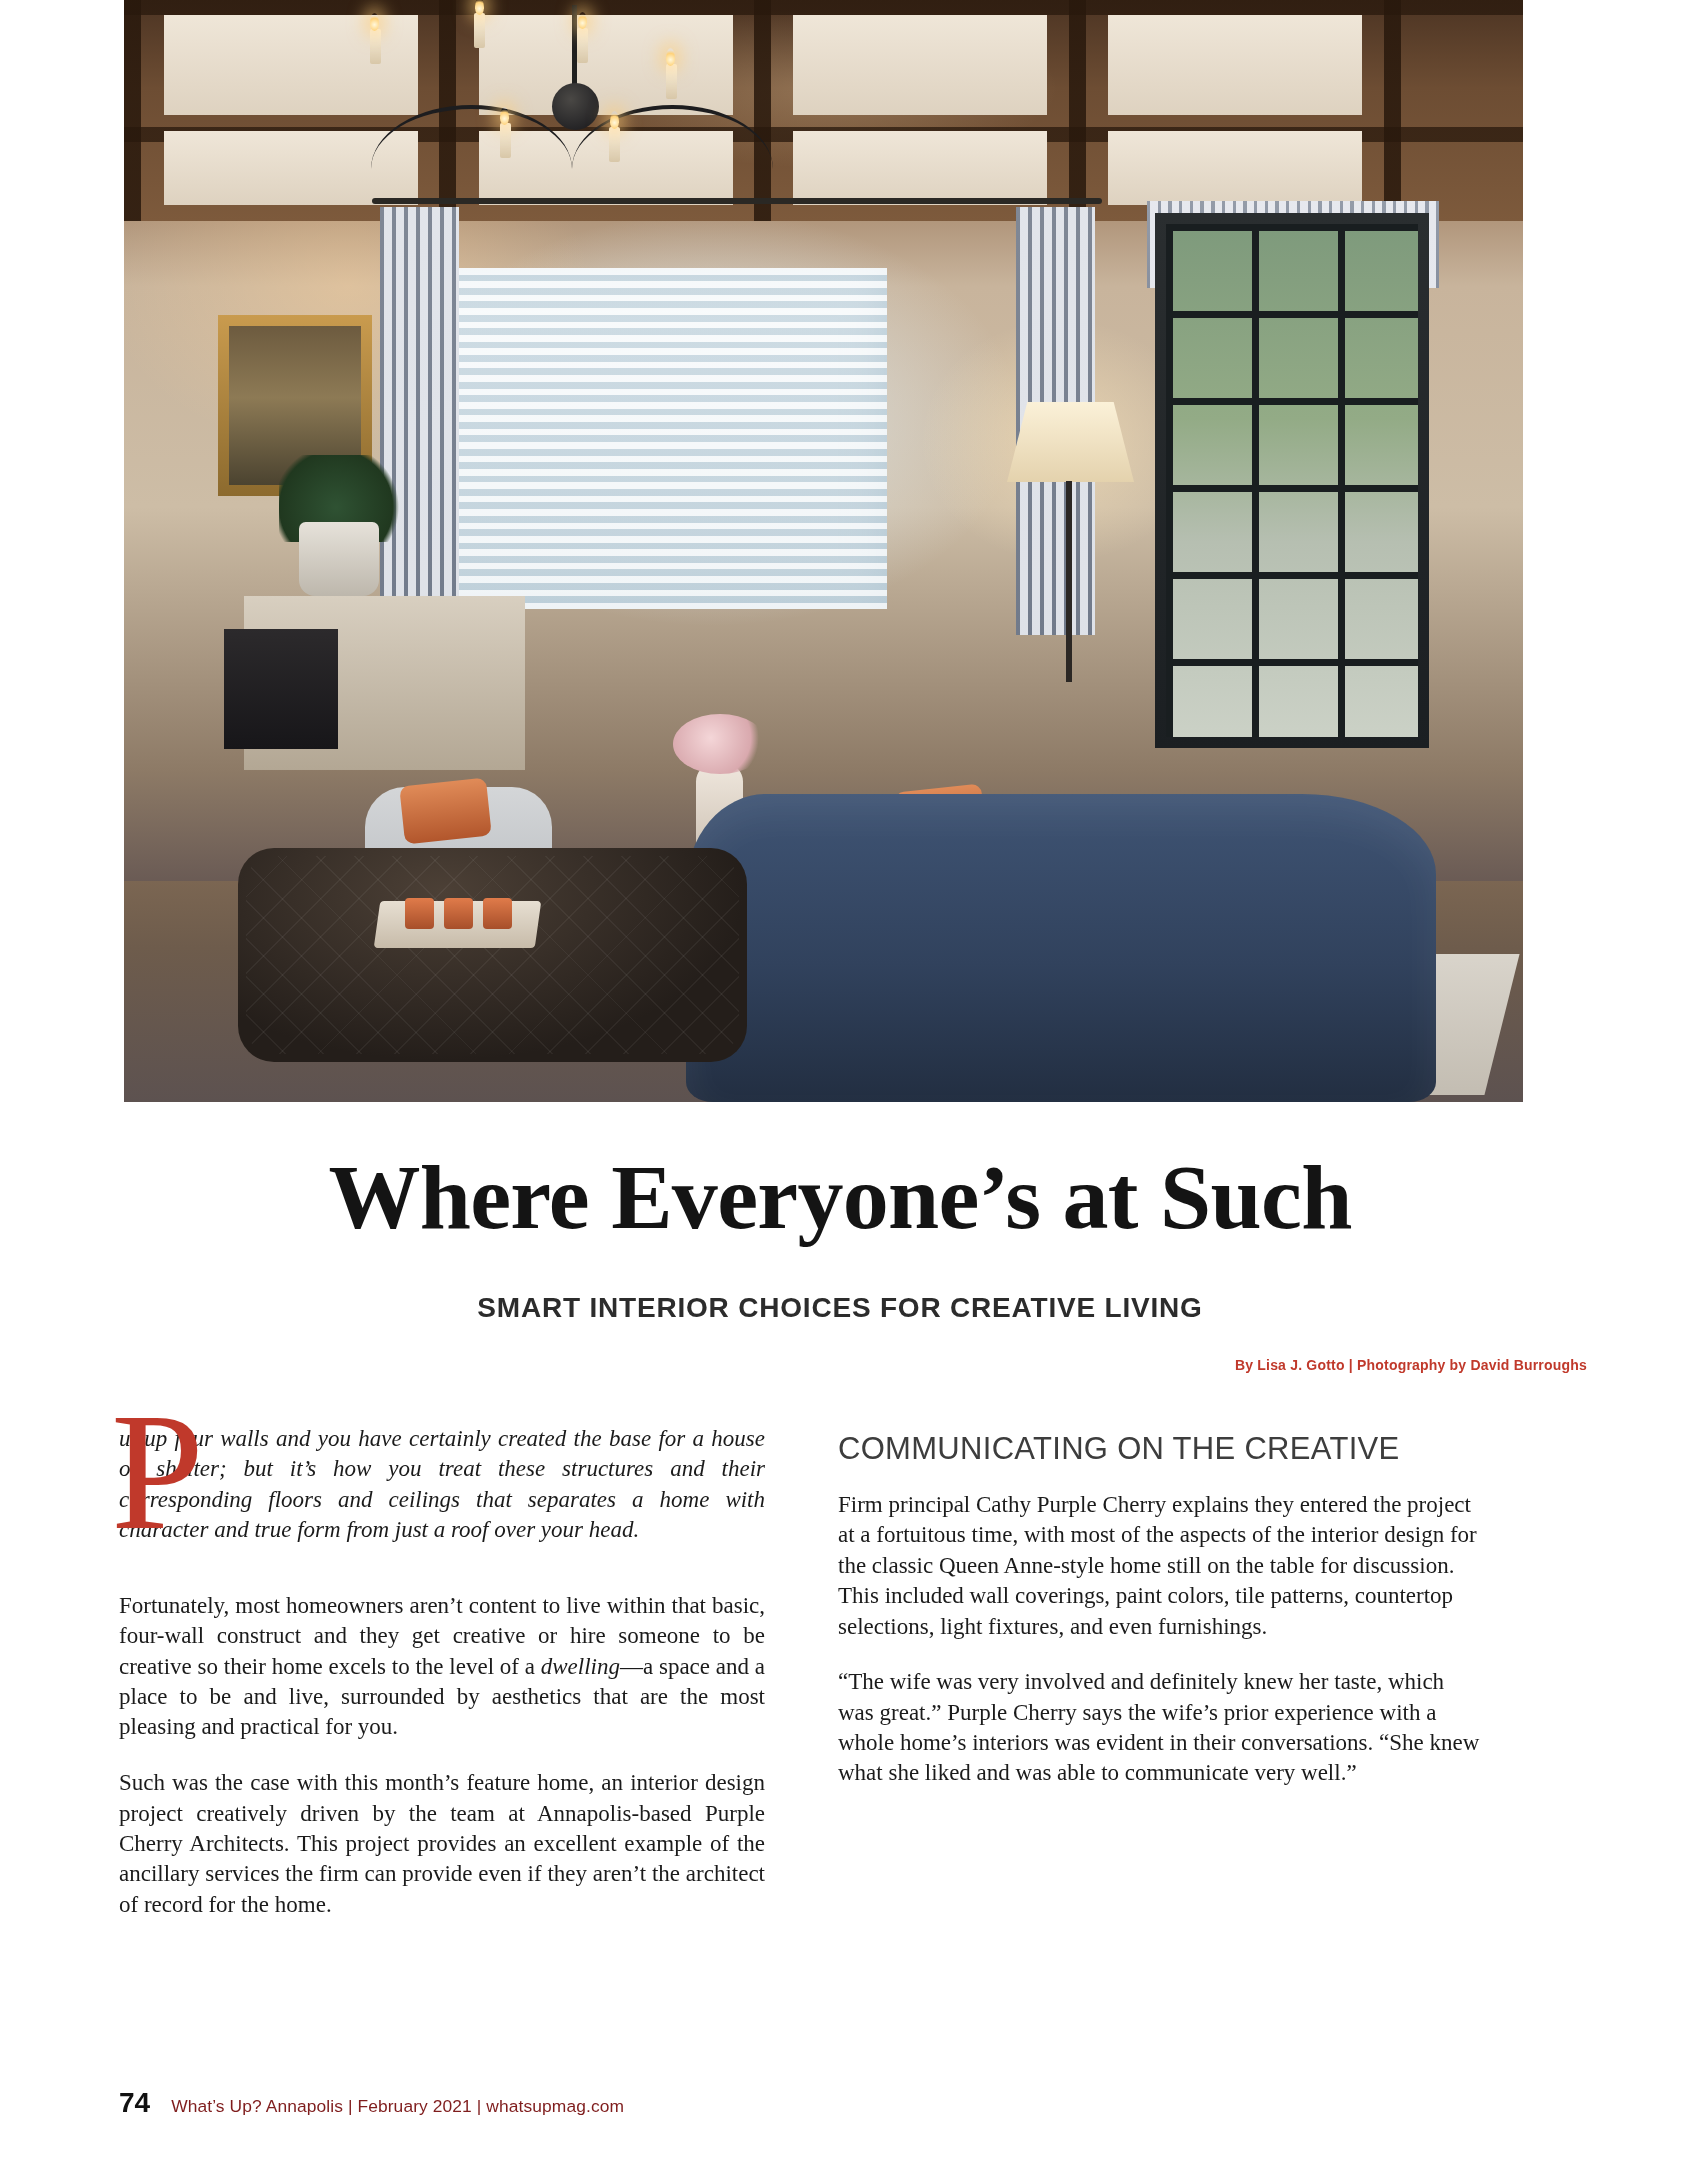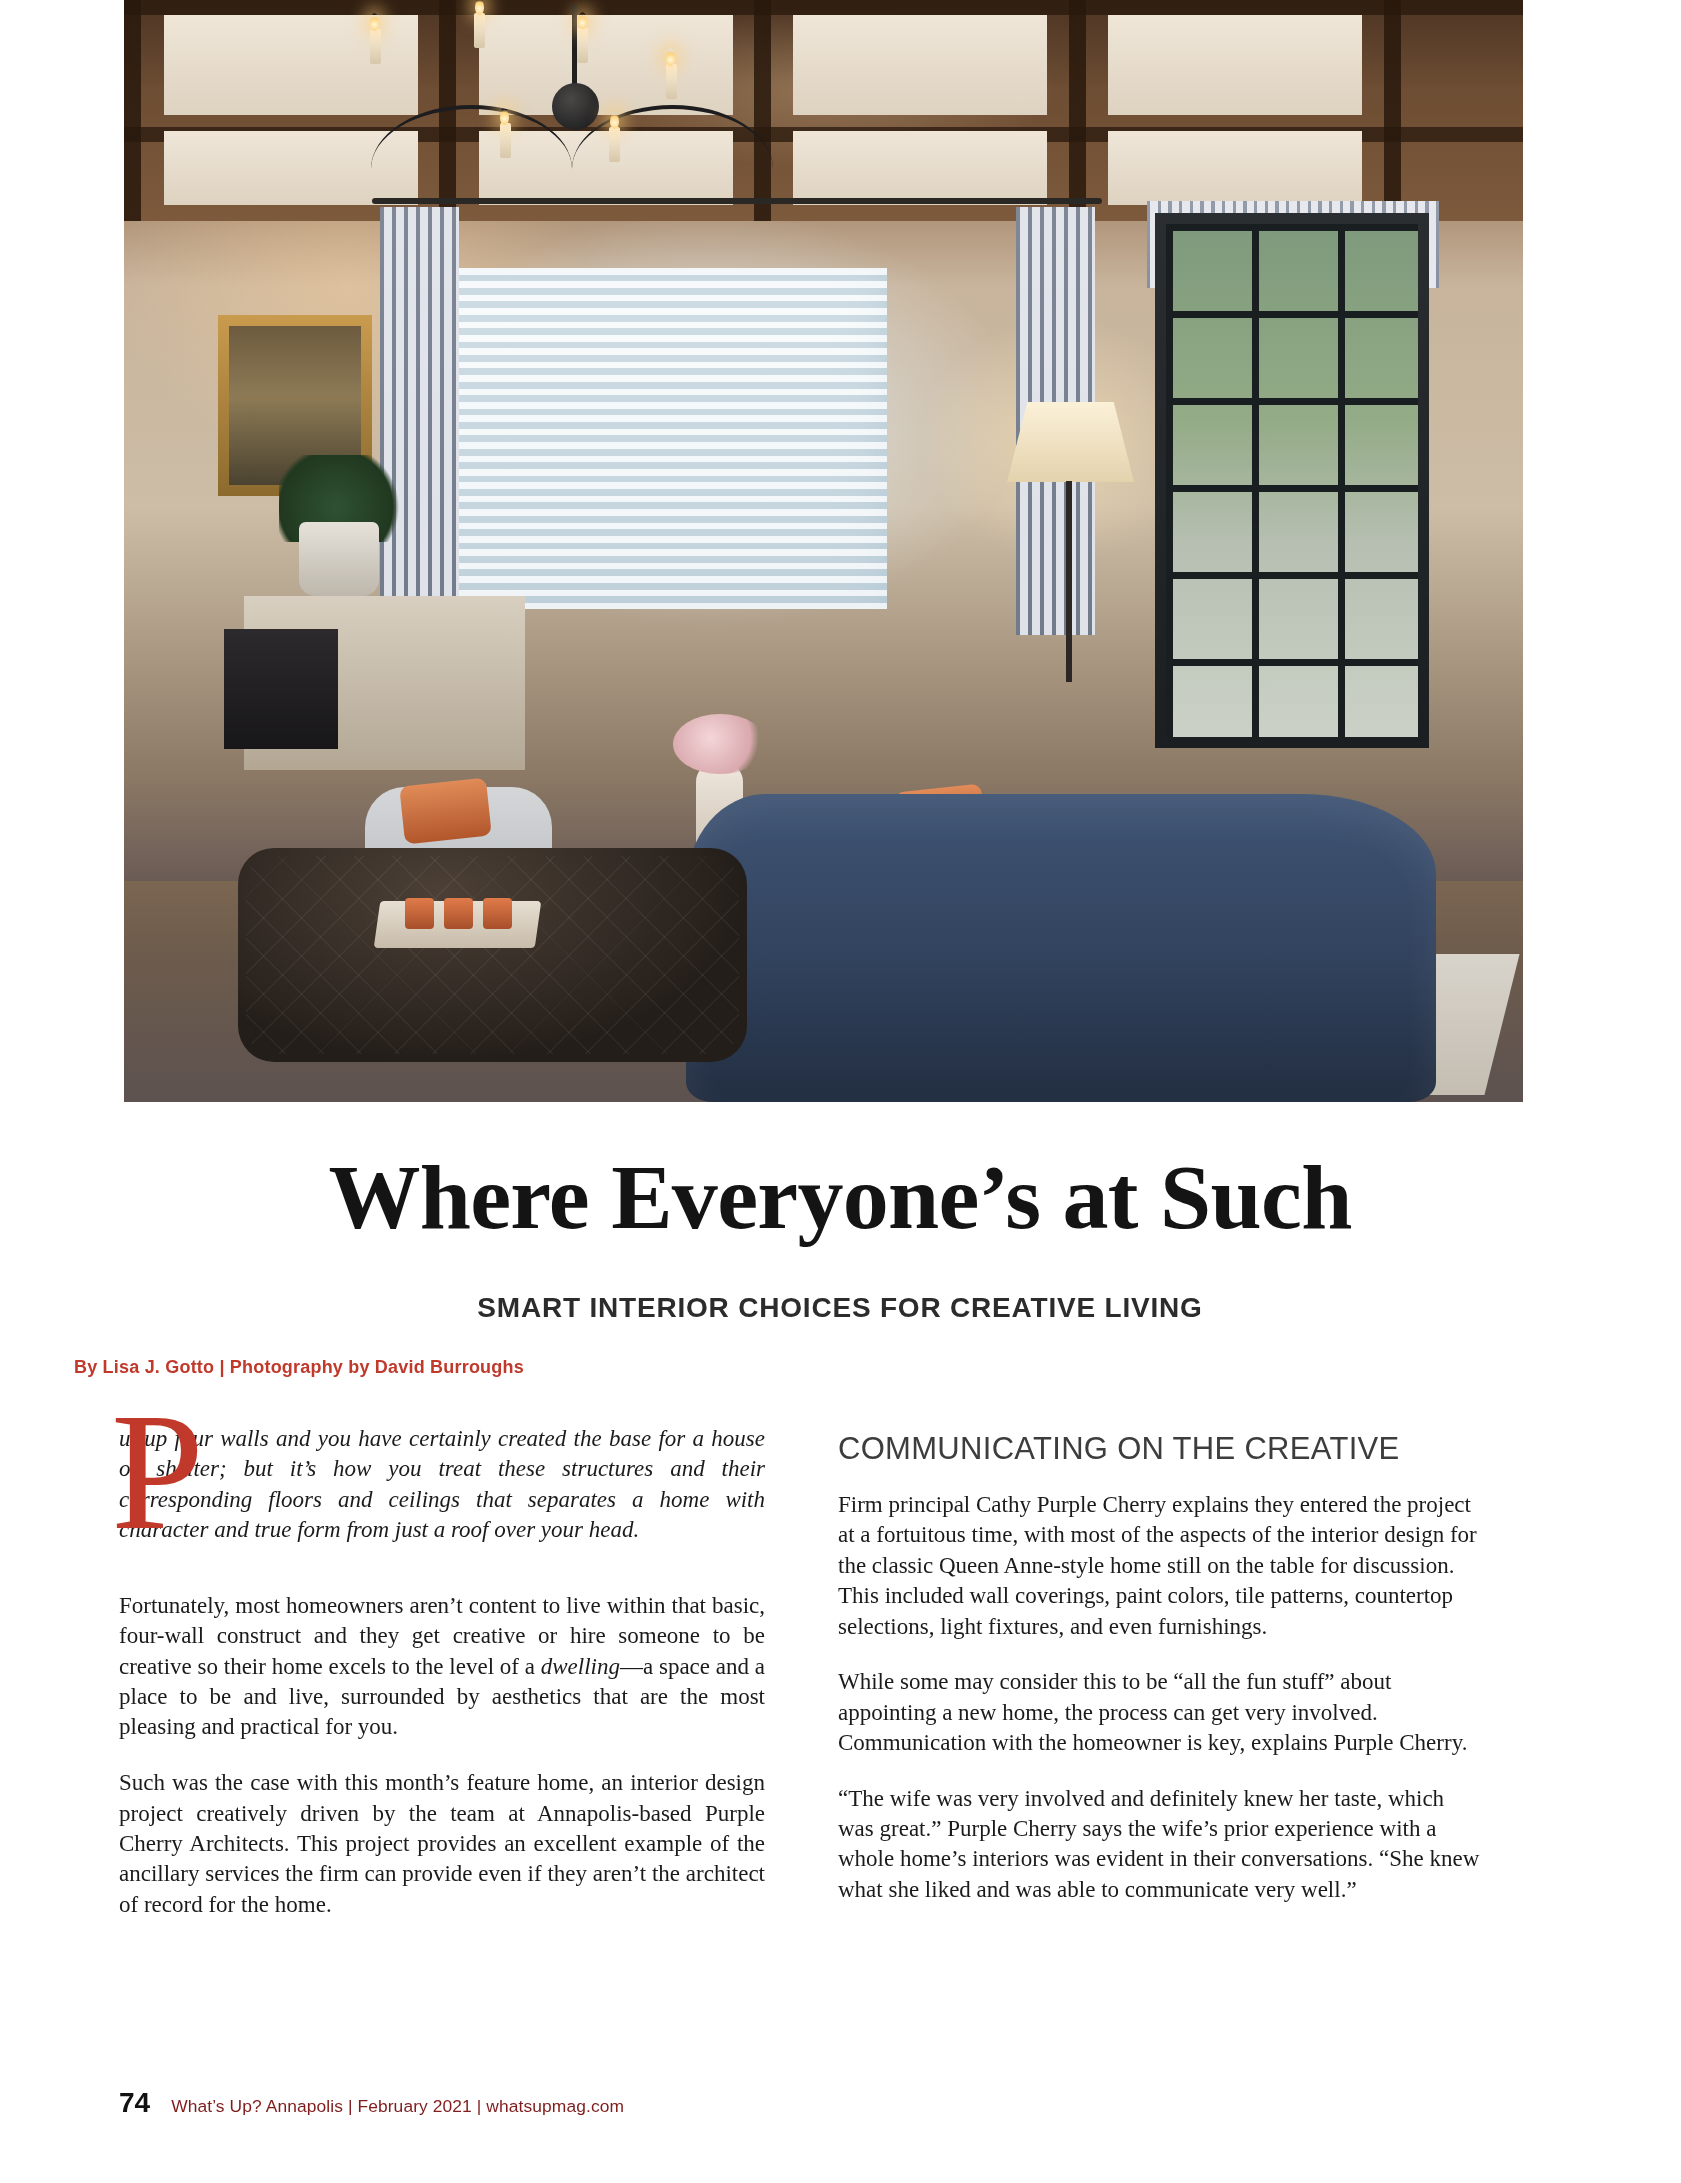--- a/index.html
+++ b/index.html
@@ -261,27 +261,27 @@
     width: 1506px;
     text-align: center;
     font-family: "Liberation Sans", sans-serif;
     font-weight: 700;
     font-size: 28px;
     letter-spacing: 0.8px;
     color: #2c2c2c;
   }
   .byline {
     position: absolute;
-    left: 74px;
+    left: 81px;
     top: 1357px;
     width: 1506px;
-    text-align: left;
+    text-align: right;
     font-family: "Liberation Sans", sans-serif;
     font-weight: 700;
-    font-size: 18px;
+    font-size: 14px;
     letter-spacing: 0.2px;
     color: #c0392b;
   }
 
   
   .col {
     position: absolute;
     top: 1424px;
     width: 646px;
     font-size: 23px;
@@ -443,21 +443,20 @@
     <span class="dropcap">P</span>
     <p class="dropcap-text">ut up four walls and you have certainly created the base for a house or shelter; but it’s how you treat these structures and their corresponding floors and ceilings that separates a home with character and true form from just a roof over your head.</p>
   </div>
   <p><span>Fortunately, most homeowners aren’t content to live within that basic, four-wall construct and they get creative or hire someone to be creative so their home excels to the level of a </span><span class="it">dwelling</span><span>—a space and a place to be and live, surrounded by aesthetics that are the most pleasing and practical for you.</span></p>
   <p>Such was the case with this month’s feature home, an interior design project creatively driven by the team at Annapolis-based Purple Cherry Architects. This project provides an excellent example of the ancillary services the firm can provide even if they aren’t the architect of record for the home.</p>
 </div>
 
 <div class="col right">
   <h2 class="section-title">COMMUNICATING ON THE CREATIVE</h2>
   <p>Firm principal Cathy Purple Cherry explains they entered the project at a fortuitous time, with most of the aspects of the interior design for the classic Queen Anne-style home still on the table for discussion. This included wall coverings, paint colors, tile patterns, countertop selections, light fixtures, and even furnishings.</p>
-  <p>While some may consider this to be “all the fun stuff” about appointing a new home, the process can get very involved. Communication with the homeowner is key, explains Purple Cherry.</p>
   <p>“The wife was very involved and definitely knew her taste, which was great.” Purple Cherry says the wife’s prior experience with a whole home’s interiors was evident in their conversations. “She knew what she liked and was able to communicate very well.”</p>
 </div>
 
 <div class="footer">
   <span class="folio">74</span>
   <span class="footer-text">What’s Up? Annapolis  |  February 2021  |  whatsupmag.com</span>
 </div>
 
 
 </body></html>

